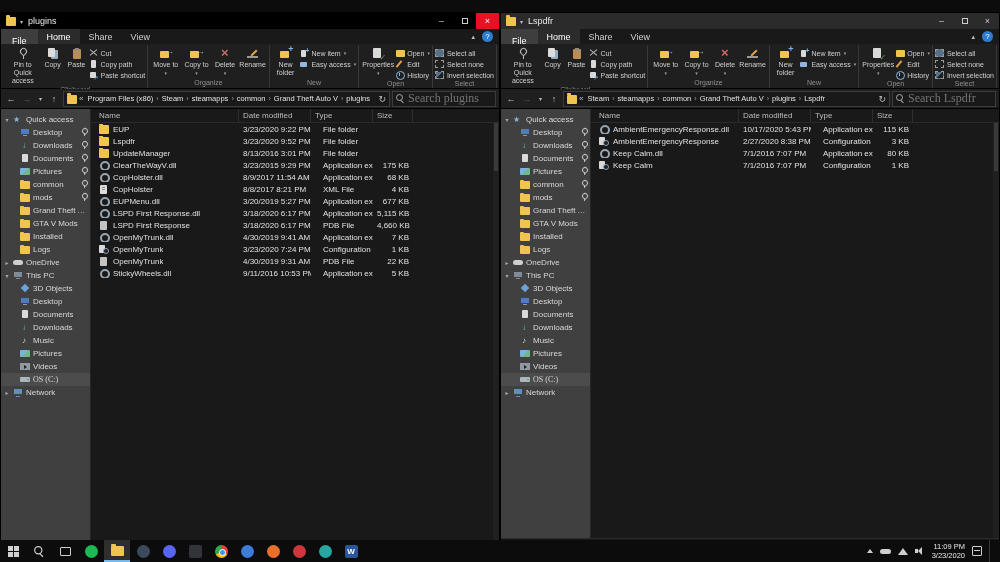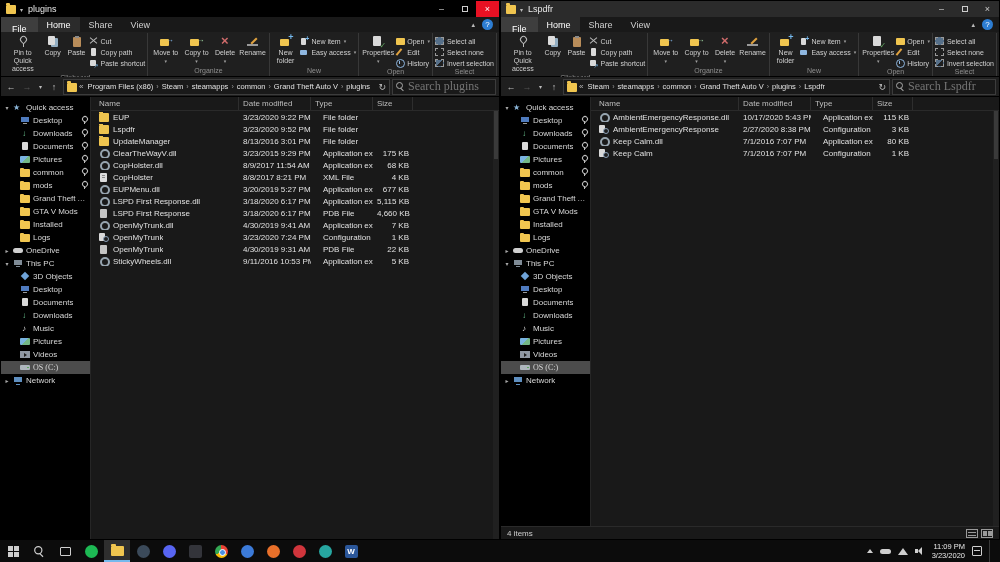--- a/index.html
+++ b/index.html
@@ -1,21 +1,21 @@
 <!DOCTYPE html>
 <html><head>
 <meta charset="utf-8">
 <style>
   *{margin:0;padding:0;box-sizing:border-box;}
   html,body{width:1000px;height:562px;overflow:hidden;background:#000;
     font-family:"Liberation Sans","DejaVu Sans",sans-serif;color:#d8d8d8;}
   .desktop{position:relative;width:1000px;height:562px;background:#0c0c0c;}
 
   
-  .win{position:absolute;top:0;width:500px;height:540px;background:#1f1f1f;
+  .win{position:absolute;top:12px;width:500px;height:540px;background:#1f1f1f;
     display:flex;flex-direction:column;border:1px solid #000;}
   #win-left{left:0;} #win-right{left:500px;}
   .titlebar{height:16px;background:#000;display:flex;align-items:center;font-size:9px;flex:none;}
   .titlebar.inactive{background:#2b2b2b;}
   .tb-ic{margin:0 4px 0 5px;display:flex;}
   .qat-chev{font-size:6px;color:#bbb;margin-right:5px;}
   .tb-title{color:#e8e8e8;}
   .wc{margin-left:auto;display:flex;height:100%;}
   .wc-btn{width:23px;height:100%;display:flex;align-items:center;justify-content:center;
     font-size:9px;color:#ccc;}
@@ -119,21 +119,21 @@
   .i-search{width:9px;height:9px;position:relative;flex:none;}
   .i-search::before{content:"";position:absolute;width:5px;height:5px;border:1px solid #a8a8a8;
     border-radius:50%;left:0;top:0;}
   .i-search::after{content:"";position:absolute;width:4px;height:1px;background:#a8a8a8;
     transform:rotate(45deg);left:4px;top:7px;}
   .i-search.big{transform:scale(1.2);} .i-search.big::before,.i-search.big::after{border-color:#cfcfcf;background-color:#cfcfcf;}
   .i-search.big::before{background:transparent;}
 
   
   .main{flex:1;display:flex;min-height:0;background:#191919;}
-  .nav-pane{width:90px;background:#000000;border-right:1px solid #262626;padding-top:4px;
+  .nav-pane{width:90px;background:#404040;border-right:1px solid #262626;padding-top:4px;
     font-size:8px;overflow:hidden;flex:none;}
   .nav-item{height:13px;display:flex;align-items:center;gap:3px;padding-left:3px;color:#d8d8d8;
     white-space:nowrap;overflow:hidden;}
   .nav-item.k-lvl1{padding-left:10px;}
   .nav-item.k-sel{background:#4c4c4c;font-family:Liberation Serif, serif;}
   .chev{width:6px;font-size:6px;color:#a8a8a8;flex:none;text-align:center;}
   .nav-label{overflow:hidden;text-overflow:ellipsis;}
   .pin{position:relative;width:8px;height:9px;margin-left:auto;margin-right:2px;flex:none;}
   .pin::before{content:"";position:absolute;left:2px;top:0;width:4px;height:4px;
     border:1px solid #bdbdbd;border-radius:50% 50% 50% 0;transform:rotate(-45deg);}

